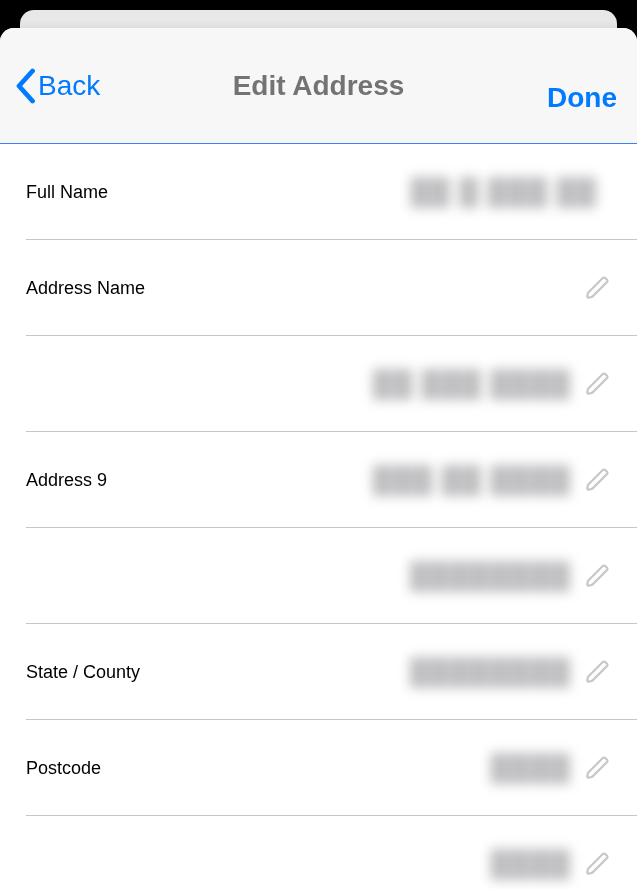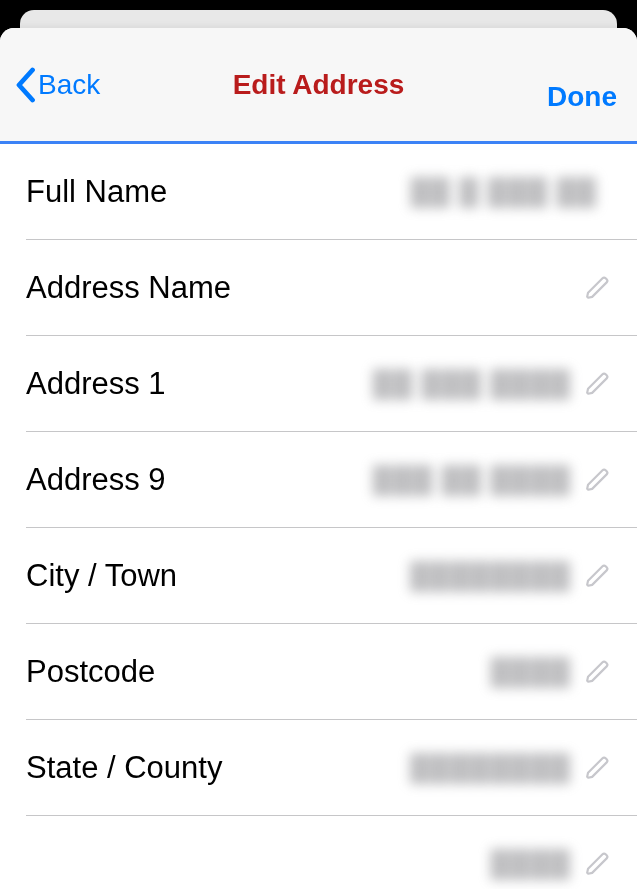--- a/index.html
+++ b/index.html
@@ -40,21 +40,21 @@
       right: 0;
       bottom: 0;
       background: #ffffff;
       border-radius: 14px 14px 0 0;
       overflow: hidden;
       box-shadow: 0 -1px 8px rgba(0,0,0,0.08);
     }
     .nav-bar {
       height: 116px;
       background: #f7f7f7;
-      border-bottom: 3px solid #3b82f6;
+      border-bottom: 1px solid #3b82f6;
       display: flex;
       align-items: center;
       justify-content: space-between;
       padding: 0 20px 0 14px;
       position: relative;
     }
     .back-button {
       display: flex;
       align-items: center;
       color: #007aff;
@@ -67,21 +67,21 @@
       height: 36px;
       margin-right: 2px;
     }
     .nav-title {
       position: absolute;
       left: 0;
       right: 0;
       text-align: center;
       font-size: 28px;
       font-weight: 600;
-      color: #b91c1c;
+      color: #737373;
       pointer-events: none;
     }
     .done-button {
       color: #007aff;
       font-size: 28px;
       font-weight: 600;
       cursor: pointer;
       user-select: none;
       margin-top: 24px;
     }
@@ -99,21 +99,21 @@
     .row:not(:last-child)::after {
       content: "";
       position: absolute;
       left: 26px;
       right: 0;
       bottom: 0;
       height: 1px;
       background: #c6c6c8;
     }
     .row-label {
-      font-size: 31px;
+      font-size: 18px;
       color: #000;
       flex-shrink: 0;
     }
     .row-value {
       flex: 1;
       text-align: right;
       font-size: 27px;
       color: #8a8a8e;
       padding-right: 14px;
       overflow: hidden;
@@ -168,70 +168,68 @@
       <span class="row-label">Address Name</span>
       <span class="row-value empty"></span>
       <span class="pencil">
         <svg viewBox="0 0 24 24">
             <path d="M3 21l3.6-.8L20 6.8c.8-.8.8-2 0-2.8l-1-1c-.8-.8-2-.8-2.8 0L2.8 16.4 2 20l1 1z" fill="none" stroke="#c7c7cc" stroke-width="2" stroke-linejoin="round"></path>
           </svg>
       </span>
     </div>
 
     <div class="row">
-      <span class="row-label">Address 1</span>
       <span class="row-value">██ ███ ████</span>
       <span class="pencil">
         <svg viewBox="0 0 24 24">
             <path d="M3 21l3.6-.8L20 6.8c.8-.8.8-2 0-2.8l-1-1c-.8-.8-2-.8-2.8 0L2.8 16.4 2 20l1 1z" fill="none" stroke="#c7c7cc" stroke-width="2" stroke-linejoin="round"></path>
           </svg>
       </span>
     </div>
 
     <div class="row">
       <span class="row-label">Address 9</span>
       <span class="row-value">███ ██ ████</span>
       <span class="pencil">
         <svg viewBox="0 0 24 24">
             <path d="M3 21l3.6-.8L20 6.8c.8-.8.8-2 0-2.8l-1-1c-.8-.8-2-.8-2.8 0L2.8 16.4 2 20l1 1z" fill="none" stroke="#c7c7cc" stroke-width="2" stroke-linejoin="round"></path>
           </svg>
       </span>
     </div>
 
     <div class="row">
-      <span class="row-label">City / Town</span>
+      <span class="row-value">████████</span>
+      <span class="pencil">
+        <svg viewBox="0 0 24 24">
+            <path d="M3 21l3.6-.8L20 6.8c.8-.8.8-2 0-2.8l-1-1c-.8-.8-2-.8-2.8 0L2.8 16.4 2 20l1 1z" fill="none" stroke="#c7c7cc" stroke-width="2" stroke-linejoin="round"></path>
+          </svg>
+      </span>
+    </div>
+
+    <div class="row">
+      <span class="row-label">State / County</span>
       <span class="row-value">████████</span>
       <span class="pencil">
         <svg viewBox="0 0 24 24">
             <path d="M3 21l3.6-.8L20 6.8c.8-.8.8-2 0-2.8l-1-1c-.8-.8-2-.8-2.8 0L2.8 16.4 2 20l1 1z" fill="none" stroke="#c7c7cc" stroke-width="2" stroke-linejoin="round"></path>
           </svg>
       </span>
     </div>
 
     <div class="row">
       <span class="row-label">Postcode</span>
       <span class="row-value">████</span>
       <span class="pencil">
         <svg viewBox="0 0 24 24">
             <path d="M3 21l3.6-.8L20 6.8c.8-.8.8-2 0-2.8l-1-1c-.8-.8-2-.8-2.8 0L2.8 16.4 2 20l1 1z" fill="none" stroke="#c7c7cc" stroke-width="2" stroke-linejoin="round"></path>
           </svg>
       </span>
     </div>
 
     <div class="row">
-      <span class="row-label">State / County</span>
-      <span class="row-value">████████</span>
-      <span class="pencil">
-        <svg viewBox="0 0 24 24">
-            <path d="M3 21l3.6-.8L20 6.8c.8-.8.8-2 0-2.8l-1-1c-.8-.8-2-.8-2.8 0L2.8 16.4 2 20l1 1z" fill="none" stroke="#c7c7cc" stroke-width="2" stroke-linejoin="round"></path>
-          </svg>
-      </span>
-    </div>
-
-    <div class="row">
       <span class="row-value">████</span>
       <span class="pencil">
         <svg viewBox="0 0 24 24">
             <path d="M3 21l3.6-.8L20 6.8c.8-.8.8-2 0-2.8l-1-1c-.8-.8-2-.8-2.8 0L2.8 16.4 2 20l1 1z" fill="none" stroke="#c7c7cc" stroke-width="2" stroke-linejoin="round"></path>
           </svg>
       </span>
     </div>
 
   </div>
 </div>

